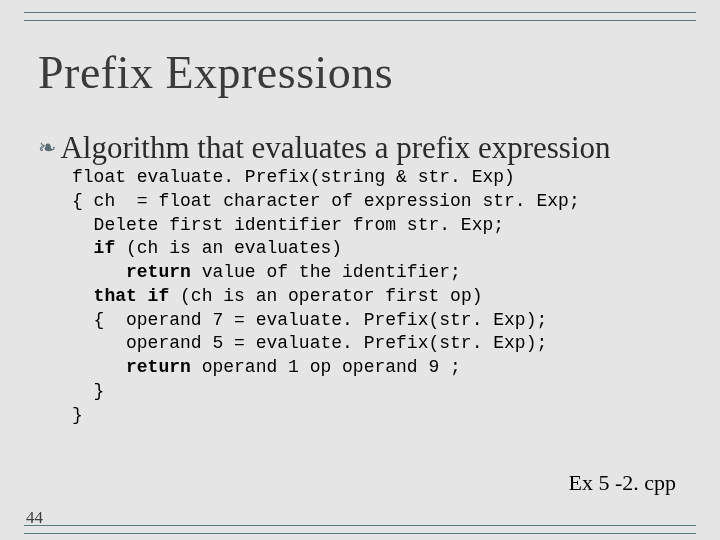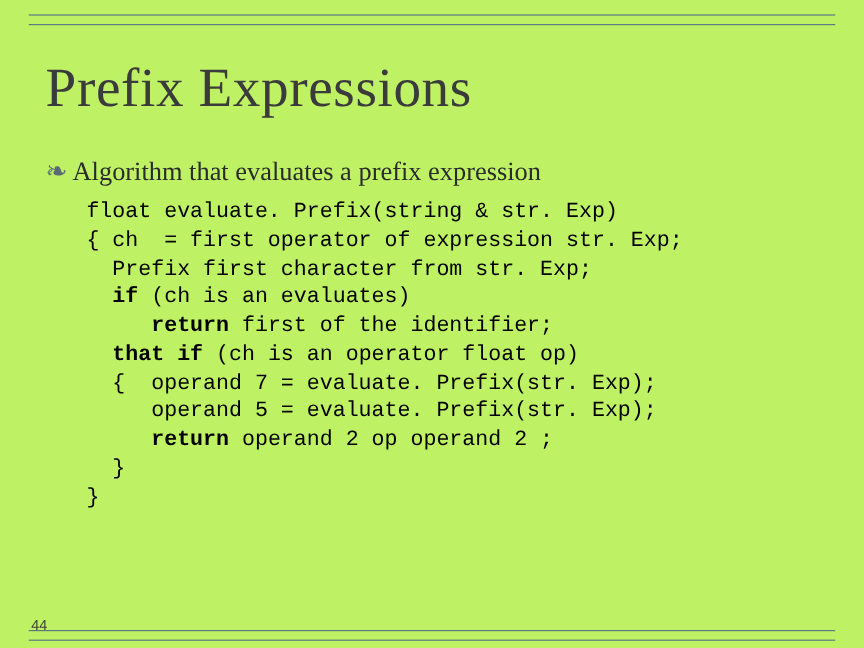--- a/index.html
+++ b/index.html
@@ -6,21 +6,21 @@
   html, body { width: 720px; height: 540px; overflow: hidden; }
   body {
     font-family: Georgia, 'Times New Roman', serif;
     background: #ffffff;
     position: relative;
   }
   .slide {
     width: 720px;
     height: 540px;
     position: relative;
-    background: #bef264;
+    background: #e5e5e5;
   }
   
   .top-line-1 {
     position: absolute;
     top: 12px; left: 24px; right: 24px;
     border-top: 1px solid #5a7a84;
   }
   .top-line-2 {
     position: absolute;
     top: 20px; left: 24px; right: 24px;
@@ -43,21 +43,21 @@
     align-items: center;
     gap: 2px;
   }
   .bullet-icon {
     font-size: 22px;
     color: #5a6b73;
     line-height: 1;
     margin-right: 2px;
   }
   .subtitle {
-    font-size: 22px;
+    font-size: 31px;
     color: #2b2b2b;
     font-family: Georgia, serif;
   }
   .code-block {
     position: absolute;
     top: 166px;
     left: 72px;
     font-family: 'Courier New', Courier, monospace;
     font-size: 18px;
     line-height: 1.32;
@@ -70,22 +70,22 @@
     right: 44px;
     bottom: 44px;
     font-family: 'Times New Roman', serif;
     font-size: 22px;
     color: #000;
   }
   .page-number {
     position: absolute;
     left: 26px;
     bottom: 12px;
-    font-family: Liberation Sans, sans-serif;
-    font-size: 12px;
+    font-family: Liberation Serif, serif;
+    font-size: 17px;
     color: #404040;
   }
   
   .bot-line-1 {
     position: absolute;
     bottom: 14px; left: 24px; right: 24px;
     border-top: 1px solid #5a7a84;
   }
   .bot-line-2 {
     position: absolute;
@@ -102,30 +102,31 @@
   <div class="top-line-2"></div>
 
   <h1 class="title">Prefix Expressions</h1>
 
   <div class="subtitle-row">
     <span class="bullet-icon">❧</span>
     <span class="subtitle">Algorithm that evaluates a prefix expression</span>
   </div>
 
   <div class="code-block"><span>float evaluate. Prefix(string &amp; str. Exp)</span>
-<span>{ ch  = first operator of expression str. Exp;</span>
-<span>  Prefix first character from str. Exp;</span>
+<span>{ ch  = float character of expression str. Exp;</span>
+<span>  Delete first identifier from str. Exp;</span>
 <span>  </span><b>if</b><span> (ch is an evaluates)</span>
-<span>     </span><b>return</b><span> first of the identifier;</span>
-<span>  </span><b>that if</b><span> (ch is an operator float op)</span>
+<span>     </span><b>return</b><span> value of the identifier;</span>
+<span>  </span><b>that if</b><span> (ch is an operator first op)</span>
 <span>  {  operand 7 = evaluate. Prefix(str. Exp);</span>
 <span>     operand 5 = evaluate. Prefix(str. Exp);</span>
-<span>     </span><b>return</b><span> operand 2 op operand 2 ;</span>
+<span>     </span><b>return</b><span> operand 1 op operand 9 ;</span>
 <span>  }</span>
 <span>}</span></div>
 
+  <div class="footer-ref">Ex 5 -2. cpp</div>
 
   <div class="page-number">44</div>
 
   <div class="bot-line-1"></div>
   <div class="bot-line-2"></div>
 
 </div>
 
 </body></html>

